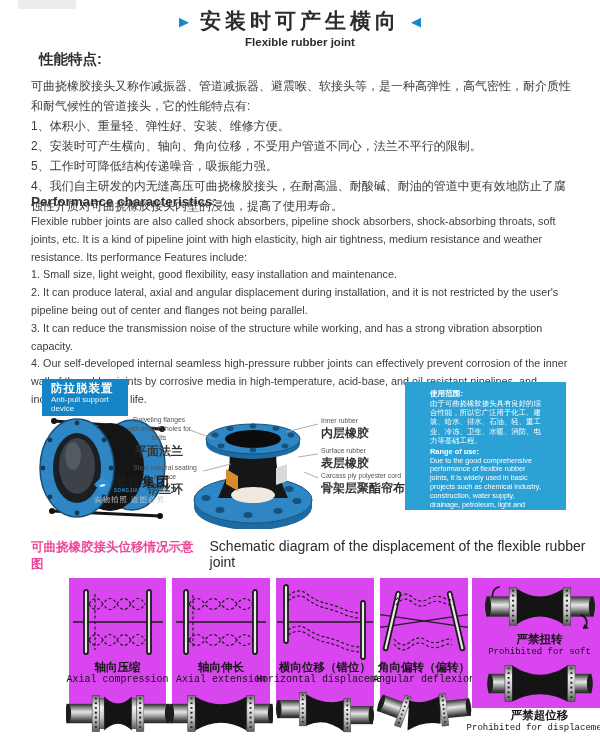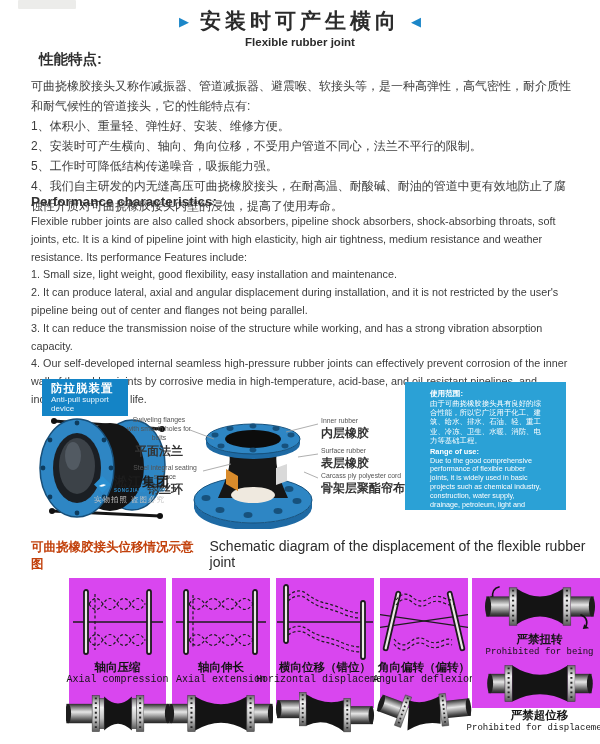--- a/index.html
+++ b/index.html
@@ -43,21 +43,21 @@
   .range-box{position:absolute;left:405px;top:7px;width:161px;height:128px;background:#2ba1d6;color:#fff;
              padding:7px 25px;box-sizing:border-box;overflow:hidden;}
   .range-box p{margin:0;}
   .rb-cn-title{font-size:7.6px;font-weight:700;line-height:10px;}
   .rb-cn{font-size:7.4px;line-height:9.2px;margin-bottom:2px !important;}
   .rb-en-title{font-size:7.4px;font-weight:700;line-height:9.5px;}
   .rb-en{font-size:7.2px;line-height:8.8px;}
   
   .sec-diagrams{position:absolute;top:538px;left:0;width:600px;}
   .diag-title{display:flex;align-items:baseline;gap:10px;margin-left:31px;}
-  .diag-title .dt-cn{font-size:12.5px;font-weight:700;color:#c2410c;}
+  .diag-title .dt-cn{font-size:12.5px;font-weight:700;color:#ec4899;}
   .diag-title .dt-en{font-size:14px;font-weight:400;color:#2b2b2b;}
   .panels{position:relative;height:158px;margin-top:5px;}
   .panel{position:absolute;top:0;height:130px;background:#d946ef;display:flex;flex-direction:column;align-items:center;margin-left:40px;}
   .panel svg{display:block;flex:none;}
   .plabel-cn{font-family:"DejaVu Serif","Liberation Serif",serif;font-weight:700;font-size:11.5px;color:#141414;line-height:13px;white-space:nowrap;}
   .plabel-en{font-family:"Liberation Mono","DejaVu Sans Mono",monospace;font-size:10px;color:#141414;line-height:12px;white-space:nowrap;}
   .p5-label{margin:1px 0 2px;text-align:center;}
   .p5-label .plabel-en{font-size:9px;}
   
   .top-artifact{position:absolute;left:18px;top:0;width:58px;height:9px;background:#ececea;border-radius:1px;}
@@ -349,21 +349,21 @@
         <path d="M32 7 Q56 23 80 7 L80 44 Q56 28 32 44 Z" fill="#141414"></path>
         <rect x="80" y="6" width="8" height="39" fill="url(#fg)" stroke="#3a3a3a" stroke-width="0.6"></rect>
         <line x1="84" y1="8" x2="84" y2="43" stroke="#272727" stroke-width="2.2" stroke-dasharray="2 3.2"></line>
         <rect x="88" y="15" width="24" height="21" fill="url(#pg)"></rect>
           <ellipse cx="110" cy="25.5" rx="3.2" ry="10.5" fill="#1d1d1d"></ellipse>
         <path d="M98 34 Q107 37 104 46" fill="none" stroke="#111" stroke-width="1.5"></path>
         <polygon points="102,44 107,48 100.5,49" fill="#111"></polygon>
       </svg>
       <div class="p5-label">
         <div class="plabel-cn">严禁扭转</div>
-        <div class="plabel-en">Prohibited for being</div>
+        <div class="plabel-en">Prohibited for soft</div>
       </div>
       <svg width="122" height="48" viewBox="0 0 112 52">
         <rect x="0" y="15" width="18" height="21" fill="url(#pg)"></rect>
           <ellipse cx="2" cy="25.5" rx="3.2" ry="10.5" fill="#1d1d1d"></ellipse>
         <rect x="18" y="6" width="8" height="39" fill="url(#fg)" stroke="#3a3a3a" stroke-width="0.6"></rect>
         <line x1="22" y1="8" x2="22" y2="43" stroke="#272727" stroke-width="2.2" stroke-dasharray="2 3.2"></line>
         <path d="M26 6 Q56 26 86 6 L86 45 Q56 29 26 45 Z" fill="#141414"></path>
         <rect x="86" y="6" width="8" height="39" fill="url(#fg)" stroke="#3a3a3a" stroke-width="0.6"></rect>
         <line x1="90" y1="8" x2="90" y2="43" stroke="#272727" stroke-width="2.2" stroke-dasharray="2 3.2"></line>
         <rect x="94" y="15" width="18" height="21" fill="url(#pg)"></rect>

